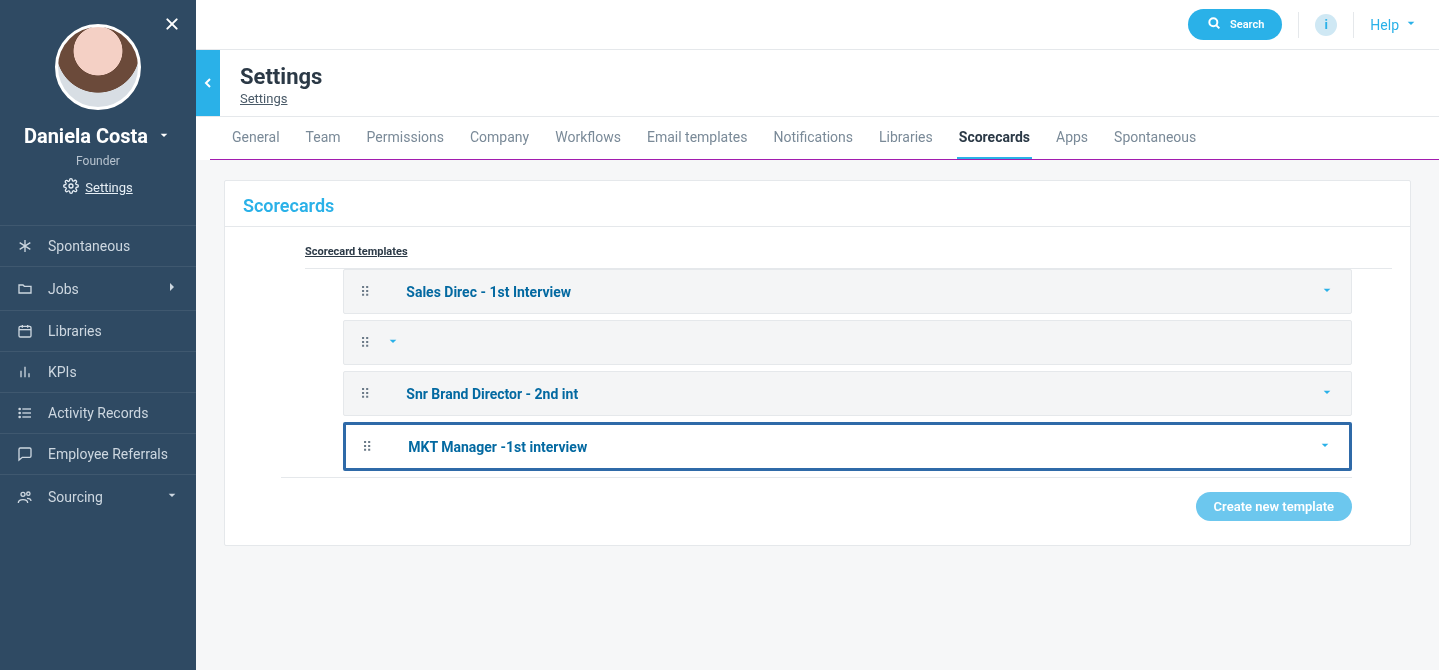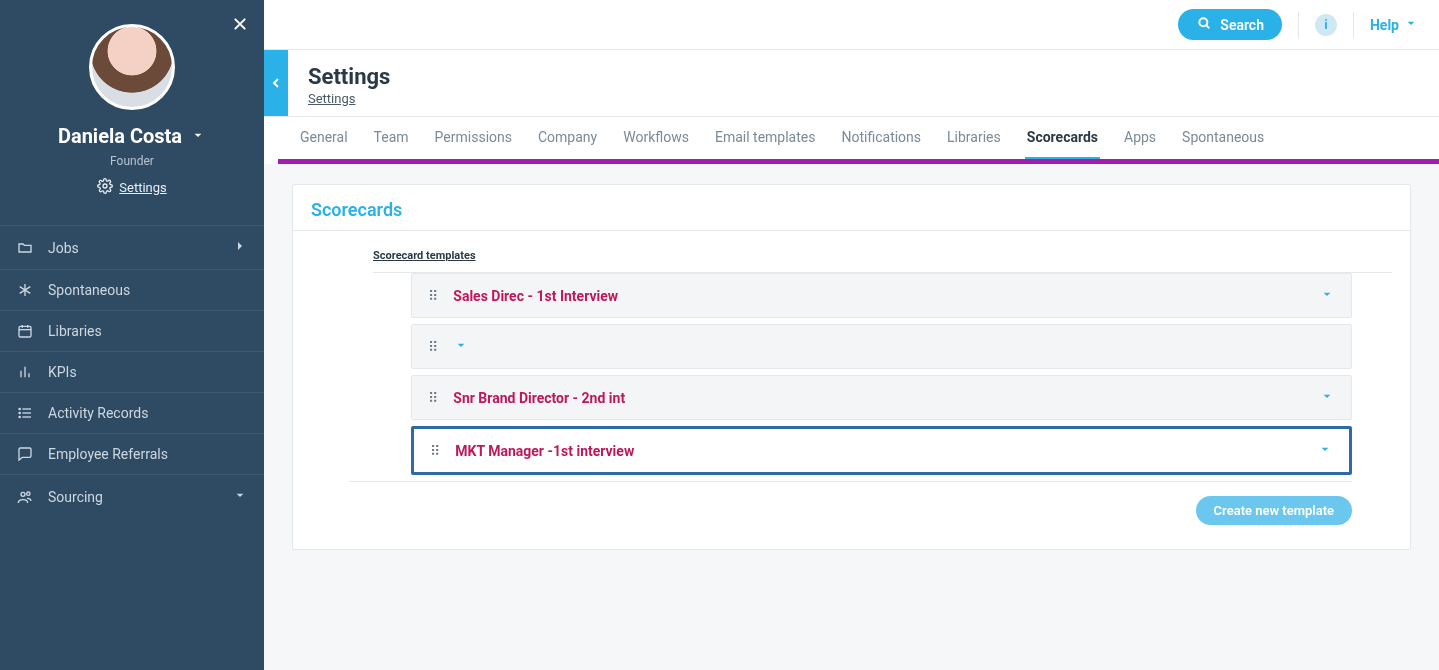--- a/index.html
+++ b/index.html
@@ -10,21 +10,21 @@
     color: #333;
     background: #fff;
     display: flex;
     width: 1439px;
     height: 670px;
     overflow: hidden;
   }
 
   
   .sidebar {
-    width: 264px;
+    width: 196px;
     background: #2f4a63;
     color: #cdd7e0;
     display: flex;
     flex-direction: column;
     flex-shrink: 0;
     position: relative;
   }
   .sidebar .close {
     position: absolute;
     top: 16px; right: 16px;
@@ -107,30 +107,30 @@
   }
   .search-btn {
     display: flex;
     align-items: center;
     gap: 8px;
     background: #2ab1e8;
     color: #fff;
     border-radius: 20px;
     padding: 6px 18px;
     font-weight: 600;
-    font-size: 14px;
+    font-size: 11px;
     cursor: pointer;
   }
   .topbar .divider {
     width: 1px; height: 26px;
     background: #e5e8eb;
   }
   .help-link {
     color: #2ab1e8;
-    font-weight: 700;
+    font-weight: 400;
     display: flex; align-items:center; gap:4px;
     cursor: pointer;
   }
   .info-icon {
     width: 22px; height: 22px;
     border-radius: 50%;
     background: #cfe8f4;
     color: #2ab1e8;
     display:flex; align-items:center; justify-content:center;
     font-weight: 700;
@@ -165,21 +165,21 @@
     font-size: 13px;
     color: #4a5a68;
     text-decoration: underline;
     cursor: pointer;
   }
 
   .tabs {
     display: flex;
     gap: 22px;
     padding: 0 20px;
-    border-bottom: 5px solid #a21caf;
+    border-bottom: 1px solid #a21caf;
     font-size: 14px;
     margin-left: 14px;
     align-items: flex-end;
   }
   .tab {
     padding: 12px 2px;
     color: #7a8a98;
     cursor: pointer;
     border-bottom: 2px solid transparent;
   }
@@ -244,22 +244,23 @@
     border: 3px solid #2f6aa8;
     background: #fff;
   }
   .drag-handle {
     color: #6b7a88;
     cursor: grab;
     letter-spacing: 1px;
   }
   .row-name {
     font-weight: 700;
-    color: #be185d;
+    color: #0369a1;
     flex: 1;
+    margin-left: 21px;
   }
   .row-caret {
     color: #2ab1e8;
     cursor: pointer;
   }
   .list-divider {
     height:1px;
     border-top:1px solid #e5e8eb;
     margin-left:38px;
     margin-right:40px;
@@ -314,38 +315,38 @@
           </svg>
       </span>
       <span>Settings</span>
     </div>
   </div>
 
   <nav class="nav">
     <div class="nav-item">
       <span class="nav-icon">
         <svg class="ico" viewBox="0 0 24 24" fill="none" stroke="currentColor" stroke-width="2">
+            <path d="M12 3v18M4 7l16 10M20 7L4 17"></path>
+          </svg>
+      </span>
+      <span>Spontaneous</span>
+    </div>
+    <div class="nav-item">
+      <span class="nav-icon">
+        <svg class="ico" viewBox="0 0 24 24" fill="none" stroke="currentColor" stroke-width="2">
             <path d="M3 6h6l2 2h10v10H3z"></path>
           </svg>
       </span>
       <span>Jobs</span>
       <span class="spacer"></span>
       <span class="chev">
         <svg class="ico" viewBox="0 0 24 24" fill="currentColor">
             <path d="M9 6l6 6-6 6z"></path>
           </svg>
       </span>
-    </div>
-    <div class="nav-item">
-      <span class="nav-icon">
-        <svg class="ico" viewBox="0 0 24 24" fill="none" stroke="currentColor" stroke-width="2">
-            <path d="M12 3v18M4 7l16 10M20 7L4 17"></path>
-          </svg>
-      </span>
-      <span>Spontaneous</span>
     </div>
     <div class="nav-item">
       <span class="nav-icon">
         <svg class="ico" viewBox="0 0 24 24" fill="none" stroke="currentColor" stroke-width="2">
             <rect x="3" y="5" width="18" height="16" rx="2"></rect>
             <line x1="3" y1="10" x2="21" y2="10"></line>
             <line x1="8" y1="3" x2="8" y2="7"></line>
             <line x1="16" y1="3" x2="16" y2="7"></line>
           </svg>
       </span>

